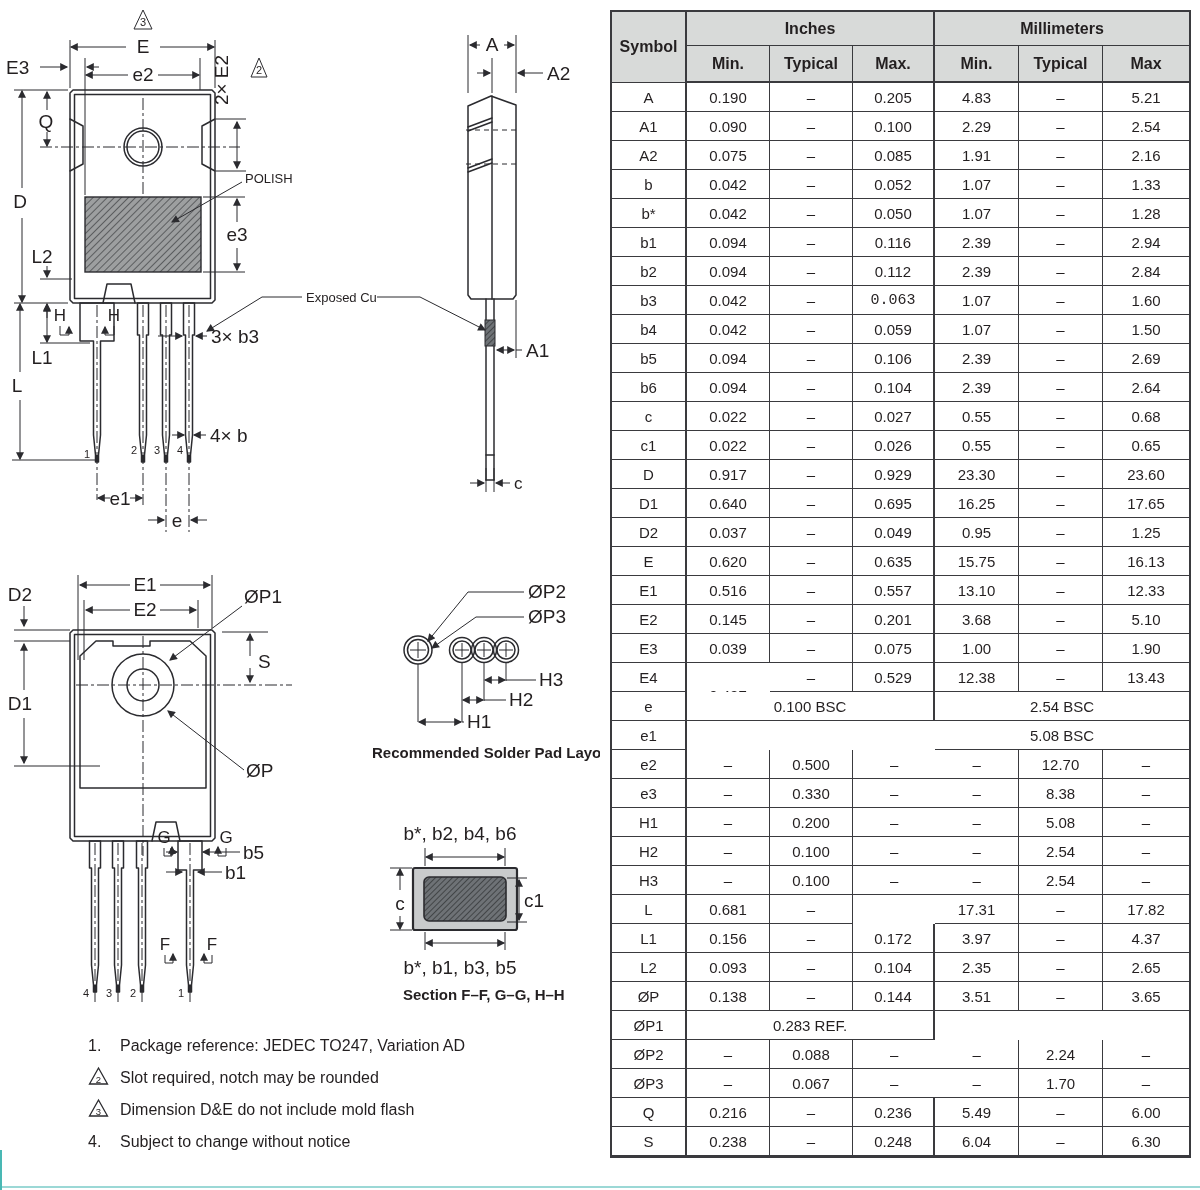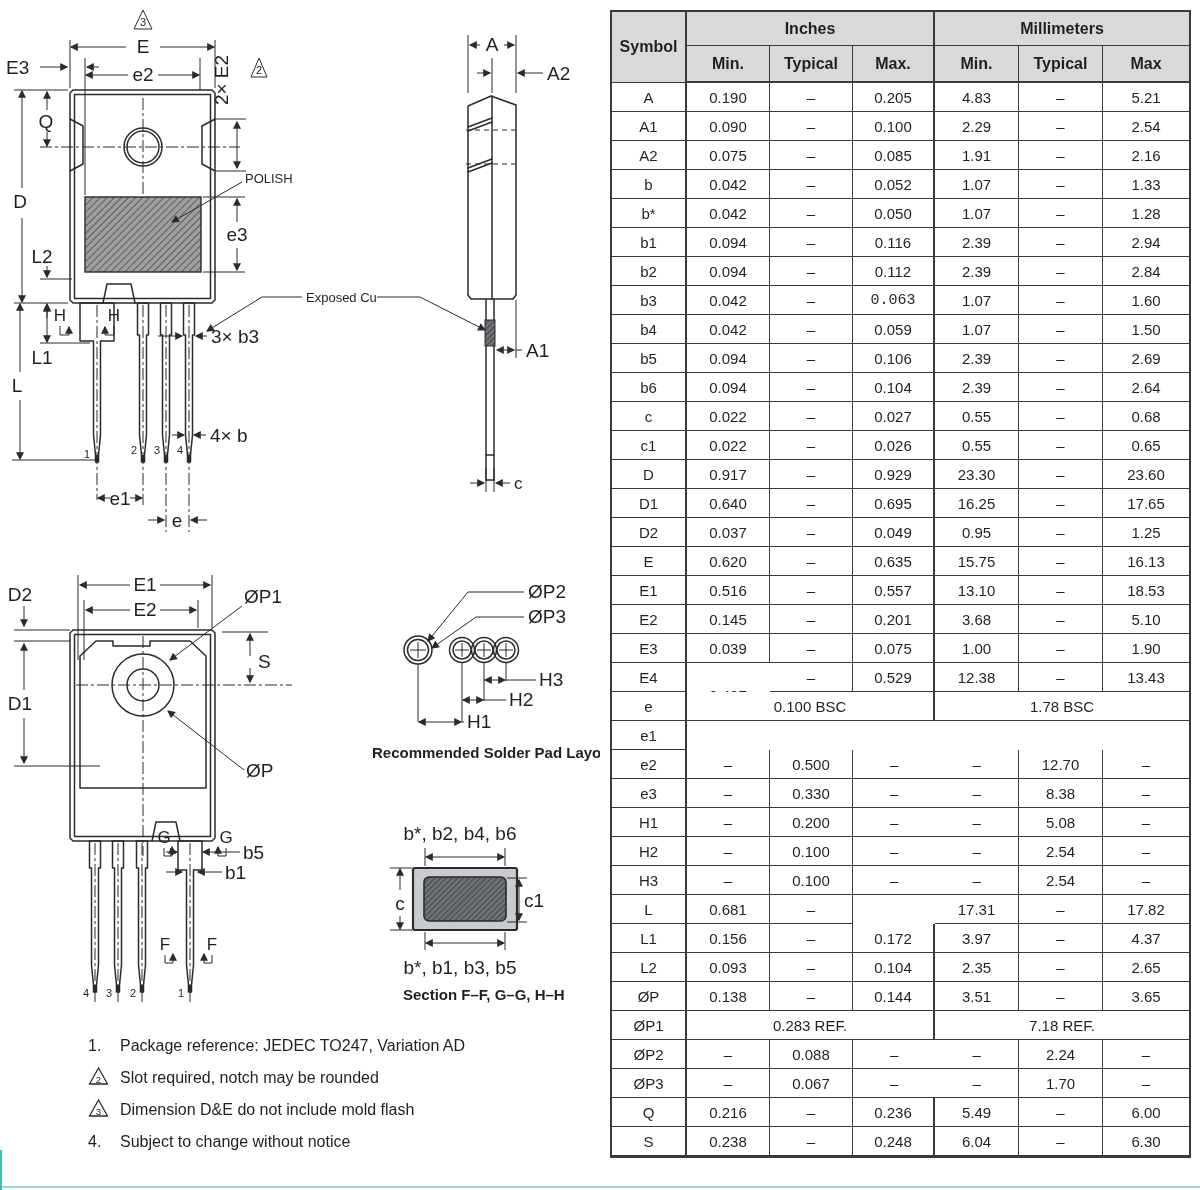--- a/index.html
+++ b/index.html
@@ -515,21 +515,21 @@
       <div class="cell gb" style="grid-area: 19 / 4;">0.635</div>
       <div class="cell" style="grid-area: 19 / 5;">15.75</div>
       <div class="cell" style="grid-area: 19 / 6;">–</div>
       <div class="cell last" style="grid-area: 19 / 7;">16.13</div>
       <div class="cell sym" style="grid-area: 20 / 1;">E1</div>
       <div class="cell" style="grid-area: 20 / 2;">0.516</div>
       <div class="cell" style="grid-area: 20 / 3;">–</div>
       <div class="cell gb" style="grid-area: 20 / 4;">0.557</div>
       <div class="cell" style="grid-area: 20 / 5;">13.10</div>
       <div class="cell" style="grid-area: 20 / 6;">–</div>
-      <div class="cell last" style="grid-area: 20 / 7;">18.53</div>
+      <div class="cell last" style="grid-area: 20 / 7;">12.33</div>
       <div class="cell sym" style="grid-area: 21 / 1;">E2</div>
       <div class="cell" style="grid-area: 21 / 2;">0.145</div>
       <div class="cell" style="grid-area: 21 / 3;">–</div>
       <div class="cell gb" style="grid-area: 21 / 4;">0.201</div>
       <div class="cell" style="grid-area: 21 / 5;">3.68</div>
       <div class="cell" style="grid-area: 21 / 6;">–</div>
       <div class="cell last" style="grid-area: 21 / 7;">5.10</div>
       <div class="cell sym" style="grid-area: 22 / 1;">E3</div>
       <div class="cell" style="grid-area: 22 / 2;">0.039</div>
       <div class="cell" style="grid-area: 22 / 3;">–</div>
@@ -539,22 +539,23 @@
       <div class="cell last" style="grid-area: 22 / 7;">1.90</div>
       <div class="cell sym" style="grid-area: 23 / 1;">E4</div>
       <div class="cell" style="grid-area: 23 / 2; margin-top: 32px;">0.487</div>
       <div class="cell" style="grid-area: 23 / 3;">–</div>
       <div class="cell gb" style="grid-area: 23 / 4;">0.529</div>
       <div class="cell" style="grid-area: 23 / 5;">12.38</div>
       <div class="cell" style="grid-area: 23 / 6;">–</div>
       <div class="cell last" style="grid-area: 23 / 7;">13.43</div>
       <div class="cell sym" style="grid-area: 24 / 1;">e</div>
       <div class="cell gb" style="grid-area: 24 / 2 / auto / span 3;">0.100 BSC</div>
-      <div class="cell last" style="grid-area: 24 / 5 / auto / span 3;">1.78 BSC</div>
+      <div class="cell last" style="grid-area: 24 / 5 / auto / span 3;">2.54 BSC</div>
       <div class="cell sym" style="grid-area: 25 / 1;">e1</div>
+      <div class="cell last" style="grid-area: 25 / 5 / auto / span 3;">5.08 BSC</div>
       <div class="cell sym" style="grid-area: 26 / 1;">e2</div>
       <div class="cell" style="grid-area: 26 / 2;">–</div>
       <div class="cell" style="grid-area: 26 / 3;">0.500</div>
       <div class="cell merged" style="grid-area: 26 / 4 / auto / span 2;">
         <span>–</span>
         <span>–</span>
       </div>
       <div class="cell" style="grid-area: 26 / 6;">12.70</div>
       <div class="cell last" style="grid-area: 26 / 7;">–</div>
       <div class="cell sym" style="grid-area: 27 / 1;">e3</div>
@@ -616,21 +617,20 @@
       <div class="cell last" style="grid-area: 33 / 7;">2.65</div>
       <div class="cell sym" style="grid-area: 34 / 1;">ØP</div>
       <div class="cell" style="grid-area: 34 / 2;">0.138</div>
       <div class="cell" style="grid-area: 34 / 3;">–</div>
       <div class="cell gb" style="grid-area: 34 / 4;">0.144</div>
       <div class="cell" style="grid-area: 34 / 5;">3.51</div>
       <div class="cell" style="grid-area: 34 / 6;">–</div>
       <div class="cell last" style="grid-area: 34 / 7;">3.65</div>
       <div class="cell sym" style="grid-area: 35 / 1;">ØP1</div>
       <div class="cell gb" style="grid-area: 35 / 2 / auto / span 3;">0.283 REF.</div>
-      <div class="cell last" style="grid-area: 35 / 5 / auto / span 3;">7.18 REF.</div>
       <div class="cell sym" style="grid-area: 36 / 1;">ØP2</div>
       <div class="cell" style="grid-area: 36 / 2;">–</div>
       <div class="cell" style="grid-area: 36 / 3;">0.088</div>
       <div class="cell merged" style="grid-area: 36 / 4 / auto / span 2;">
         <span>–</span>
         <span>–</span>
       </div>
       <div class="cell" style="grid-area: 36 / 6;">2.24</div>
       <div class="cell last" style="grid-area: 36 / 7;">–</div>
       <div class="cell sym" style="grid-area: 37 / 1;">ØP3</div>

